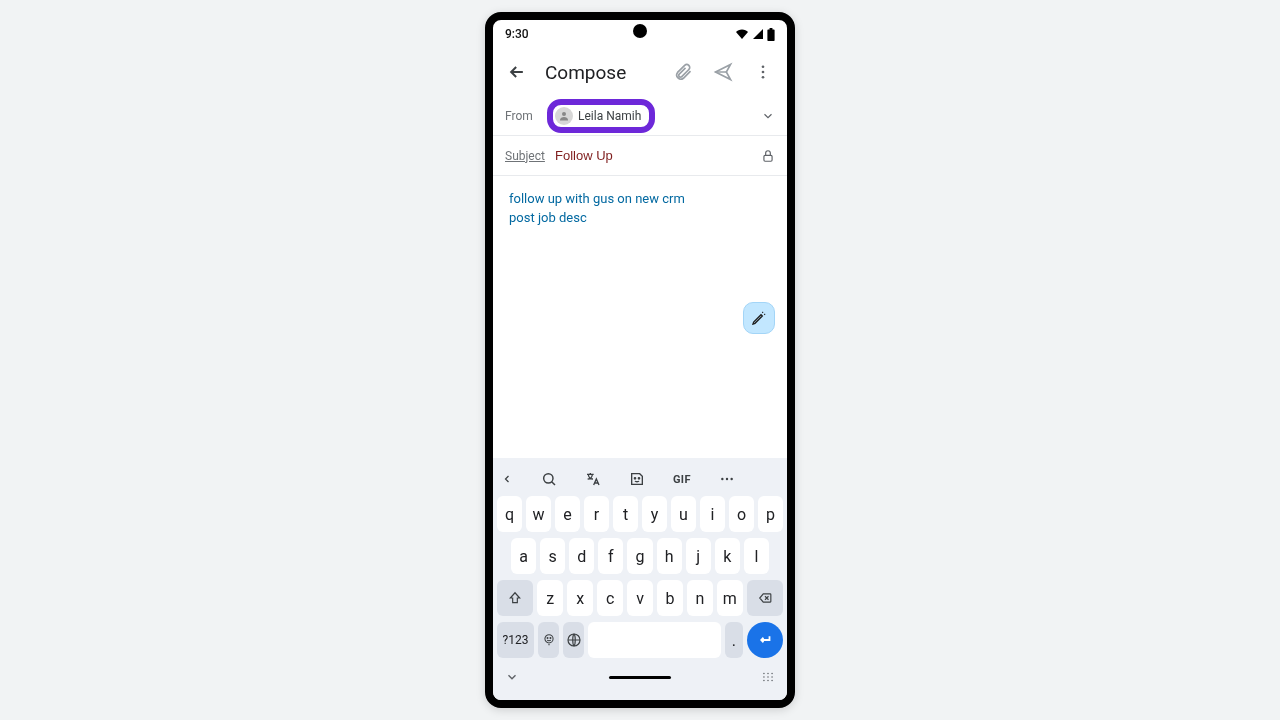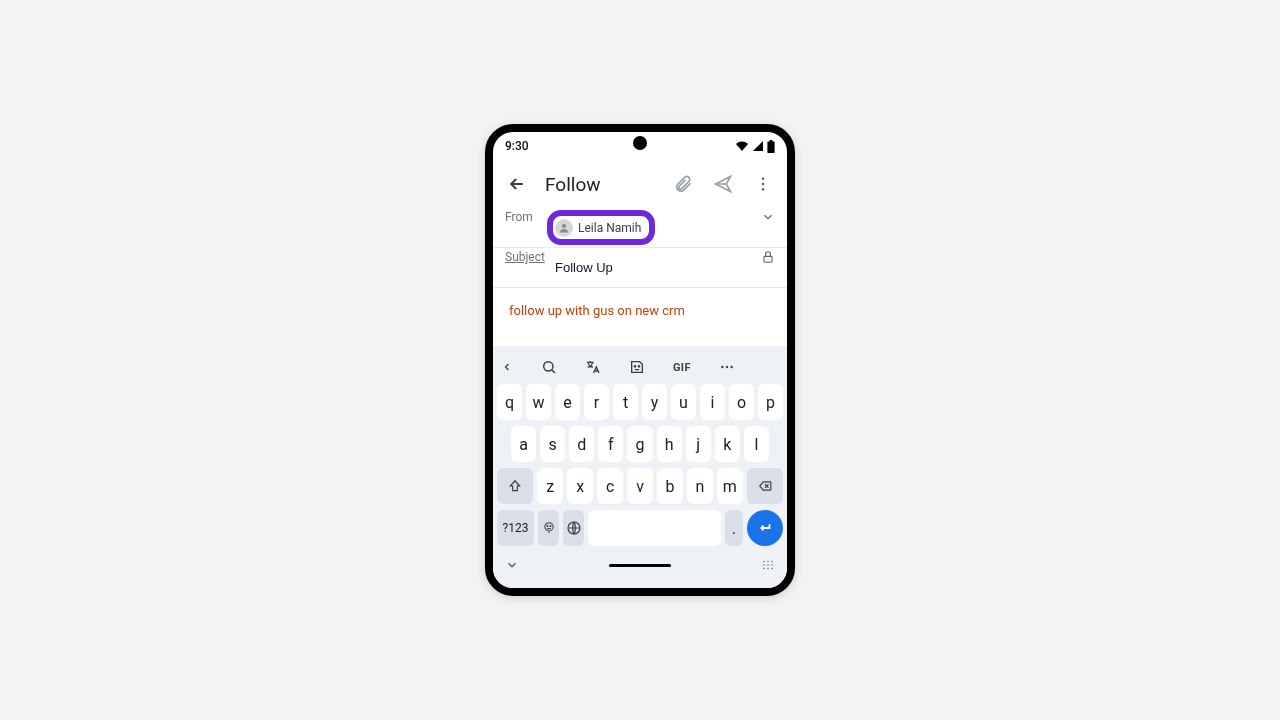--- a/index.html
+++ b/index.html
@@ -7,24 +7,24 @@
     background: #f1f3f4;
     font-family: 'Roboto', -apple-system, 'Segoe UI', Arial, sans-serif;
     width: 1280px;
     height: 720px;
     display: flex;
     align-items: center;
     justify-content: center;
   }
   .phone {
     width: 310px;
-    height: 472px;
+    height: 696px;
     background: #fff;
     border: 8px solid #000;
-    border-radius: 28px;
+    border-radius: 16px;
     position: relative;
     overflow: hidden;
     box-shadow: 0 2px 10px rgba(0,0,0,.15);
   }
 
   
   .statusbar {
     height: 28px;
     display: flex;
     align-items: center;
@@ -59,20 +59,21 @@
     color: #5f6368;
     cursor: pointer;
   }
 
   
   .row {
     min-height: 40px;
     border-bottom: 1px solid #e8eaed;
     padding: 2px 12px;
     display: flex;
+    align-items: center;
     font-size: 13px;
   }
   .row-label { color: #6f7377; width: 42px; flex-shrink:0; font-size:12px;}
   .subject-row .row-label { width: 50px; text-decoration: underline; }
   .chip {
     display: inline-flex;
     align-items: center;
     gap: 5px;
     border: 6px solid #6d28d9;
     border-radius: 14px;
@@ -83,28 +84,28 @@
   .chip-av {
     width: 18px; height: 18px; border-radius: 50%;
     background: #d7d7d7;
     display:flex;align-items:center;justify-content:center;
     font-size:10px;color:#fff;font-weight:600;
   }
   .chip-av.green { background:#8ec98e; }
   .row-chevron { margin-left: auto; color:#5f6368; }
   .lock-icon { margin-left:auto; color:#5f6368; }
   .subject-input {
-    border:none; outline:none; font-size:13px; color:#0f172a; background:transparent;
+    border:none; outline:none; font-size:13px; color:#7f1d1d; background:transparent;
   }
 
   
   .compose-body {
     padding: 14px 16px;
     font-size: 13px;
-    color: #c2410c;
+    color: #0369a1;
     line-height: 1.45;
     position: relative;
     min-height: 168px;
   }
 
   .magic-btn {
     position: absolute;
     right: 12px;
     bottom: 10px;
     width: 32px; height: 32px;
@@ -190,21 +191,21 @@
     </div>
   </div>
 
   <div class="appbar">
     <div class="icon-btn">
       <svg width="20" height="20" viewBox="0 0 24 24" fill="none" stroke="#3c4043" stroke-width="2.4">
           <path d="M19 12H5"></path>
           <path d="M11 18l-6-6 6-6"></path>
         </svg>
     </div>
-    <div class="appbar-title">Follow</div>
+    <div class="appbar-title">Compose</div>
     <div class="icon-btn">
       <svg width="20" height="20" viewBox="0 0 24 24" fill="none" stroke="#9aa0a6" stroke-width="2">
           <path d="M21 11l-8.5 8.5a5 5 0 01-7-7L14 4a3.5 3.5 0 015 5l-8.5 8.5a2 2 0 01-3-3L15 7"></path>
         </svg>
     </div>
     <div class="icon-btn">
       <svg width="20" height="20" viewBox="0 0 24 24" fill="none" stroke="#9aa0a6" stroke-width="2">
           <path d="M3 12l18-9-5 9 5 9-18-9z"></path>
           <path d="M3 12h13"></path>
         </svg>
@@ -243,20 +244,21 @@
     <span class="lock-icon">
       <svg width="14" height="14" viewBox="0 0 24 24" fill="none" stroke="#5f6368" stroke-width="2">
           <rect x="5" y="11" width="14" height="10" rx="2"></rect>
           <path d="M8 11V7a4 4 0 018 0v4"></path>
         </svg>
     </span>
   </div>
 
   <div class="compose-body">
     <div>follow up with gus on new crm</div>
+    <div>post job desc</div>
 
     <div class="magic-btn">
       <svg width="16" height="16" viewBox="0 0 24 24" fill="none" stroke="#1f1f1f" stroke-width="2">
           <path d="M3 21l3-1 11-11-2-2L4 18l-1 3z"></path>
           <path d="M17 3l1 1"></path>
           <path d="M20 6l1 1"></path>
         </svg>
     </div>
   </div>
 

